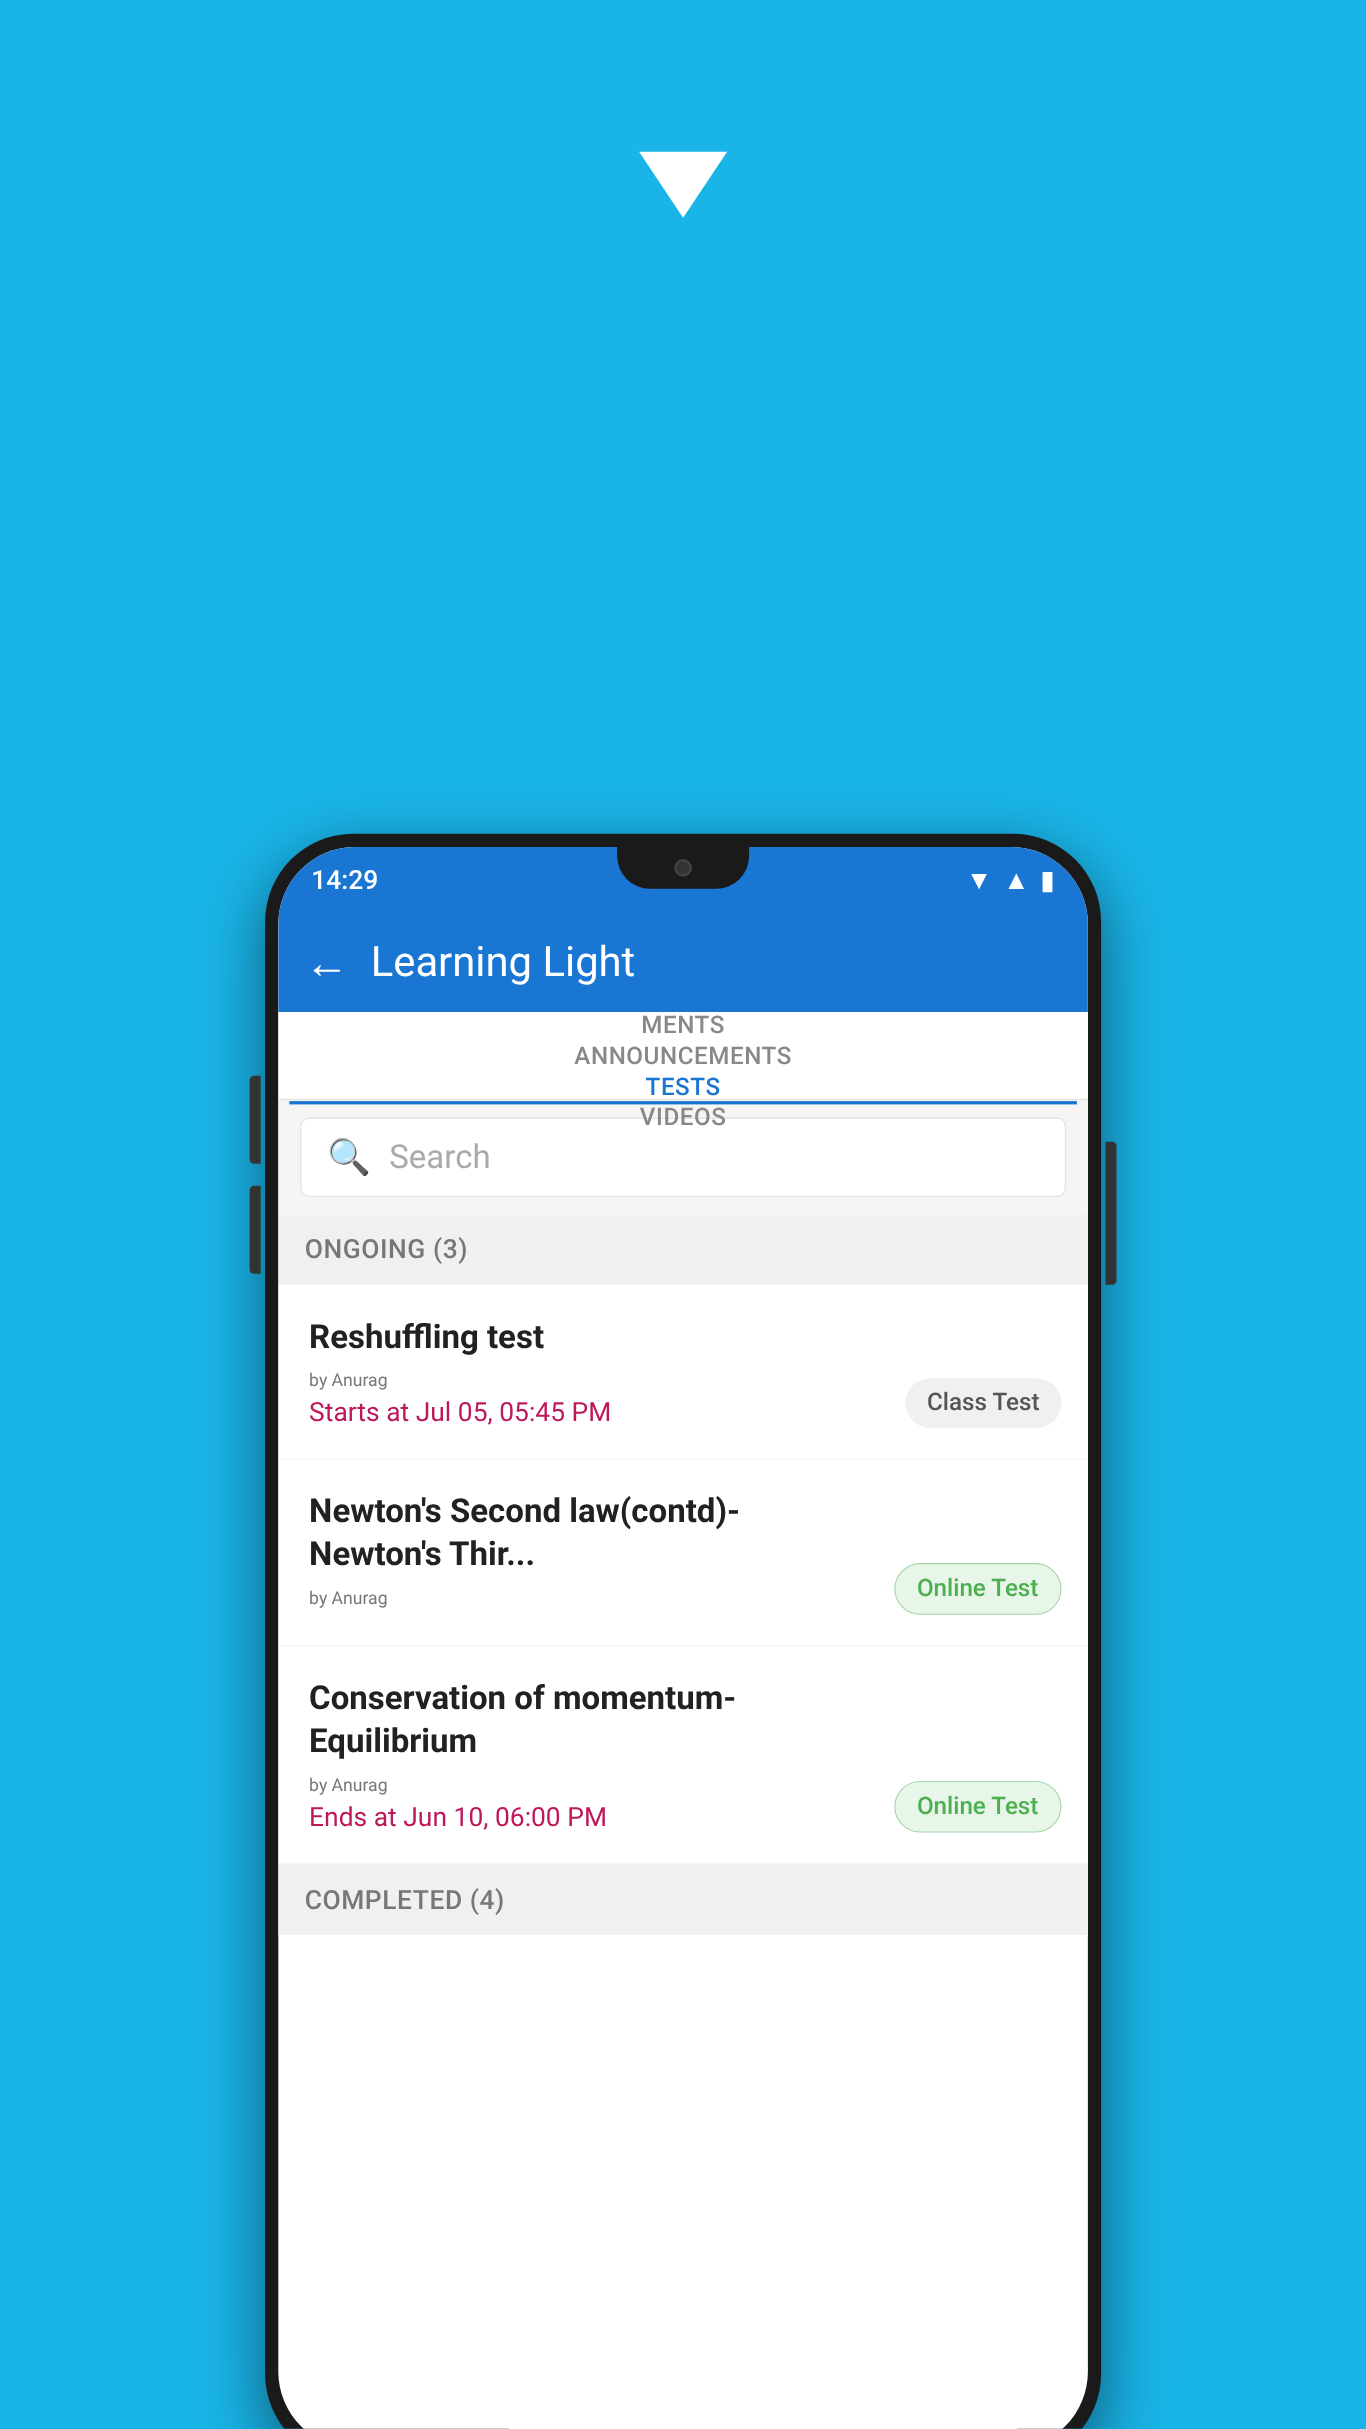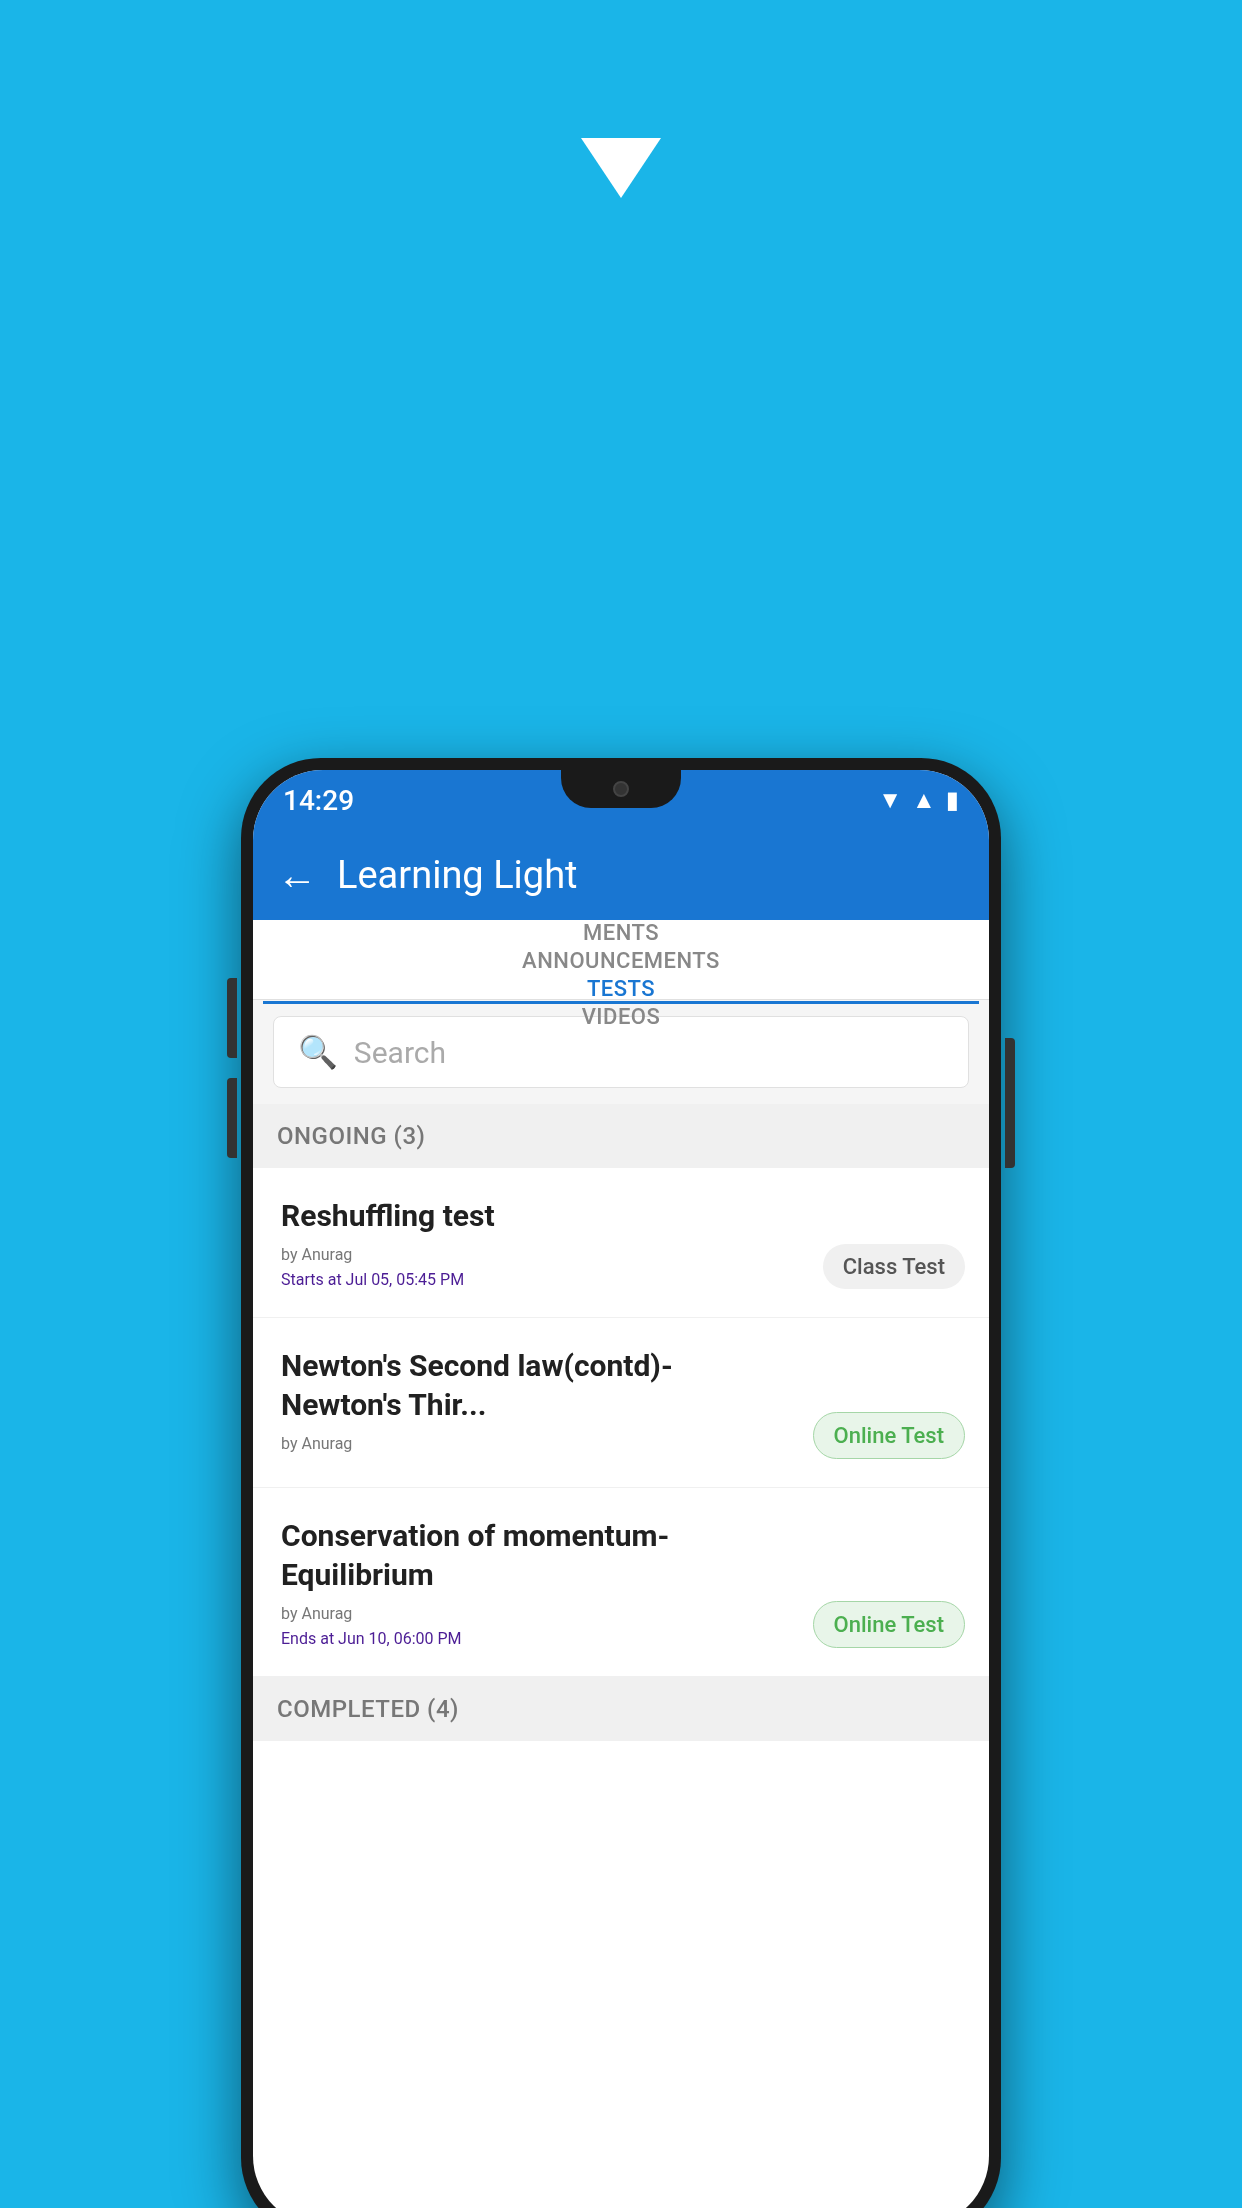--- a/index.html
+++ b/index.html
@@ -86,21 +86,21 @@
       height: 60px;
       display: flex;
       align-items: center;
       justify-content: space-between;
       padding: 0 30px;
       position: relative;
     }
 
     .status-time {
       color: white;
-      font-size: 28px;
+      font-size: 24px;
       font-weight: 500;
     }
 
     .status-icons {
       display: flex;
       align-items: center;
       gap: 10px;
     }
 
     .status-icon {
@@ -243,22 +243,22 @@
       line-height: 1.3;
     }
 
     .test-author {
       font-size: 16px;
       color: #777;
       margin-bottom: 6px;
     }
 
     .test-date {
-      font-size: 16px;
-      color: #4c1d95;
+      font-size: 24px;
+      color: #be185d;
     }
 
     .test-badge {
       padding: 10px 20px;
       border-radius: 30px;
       font-size: 22px;
       font-weight: 500;
       white-space: nowrap;
       margin-top: 4px;
       flex-shrink: 0;

